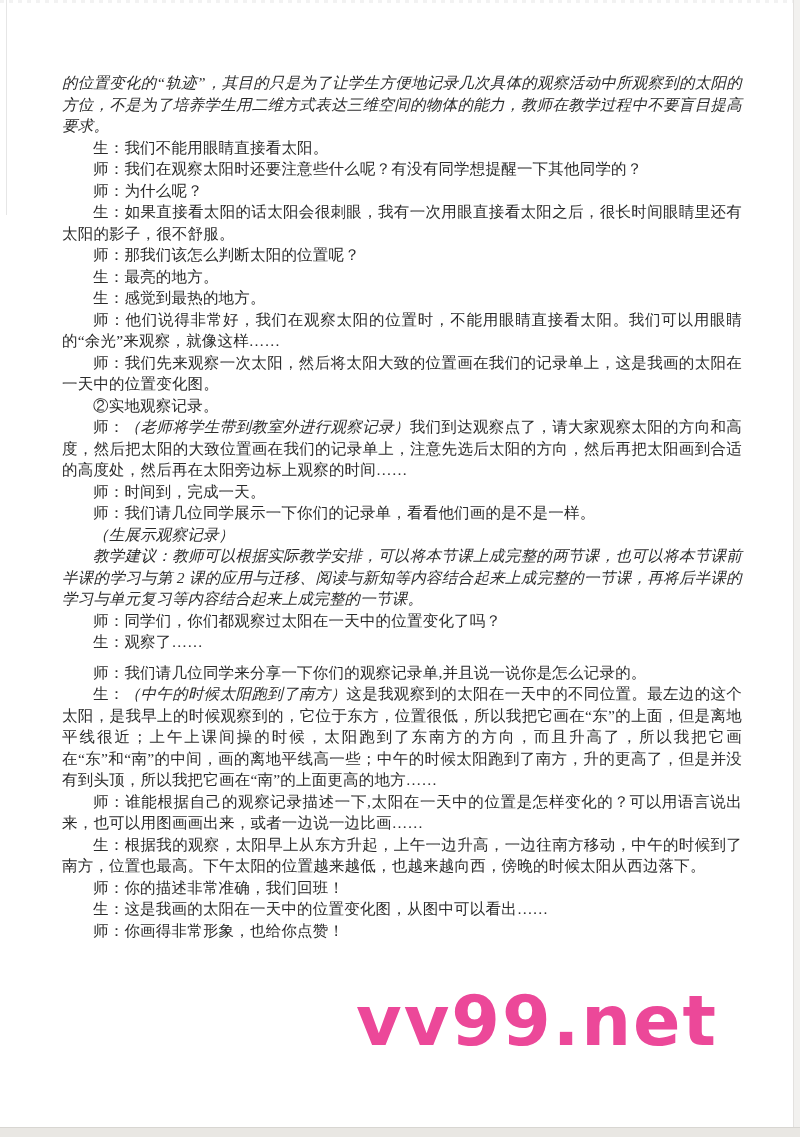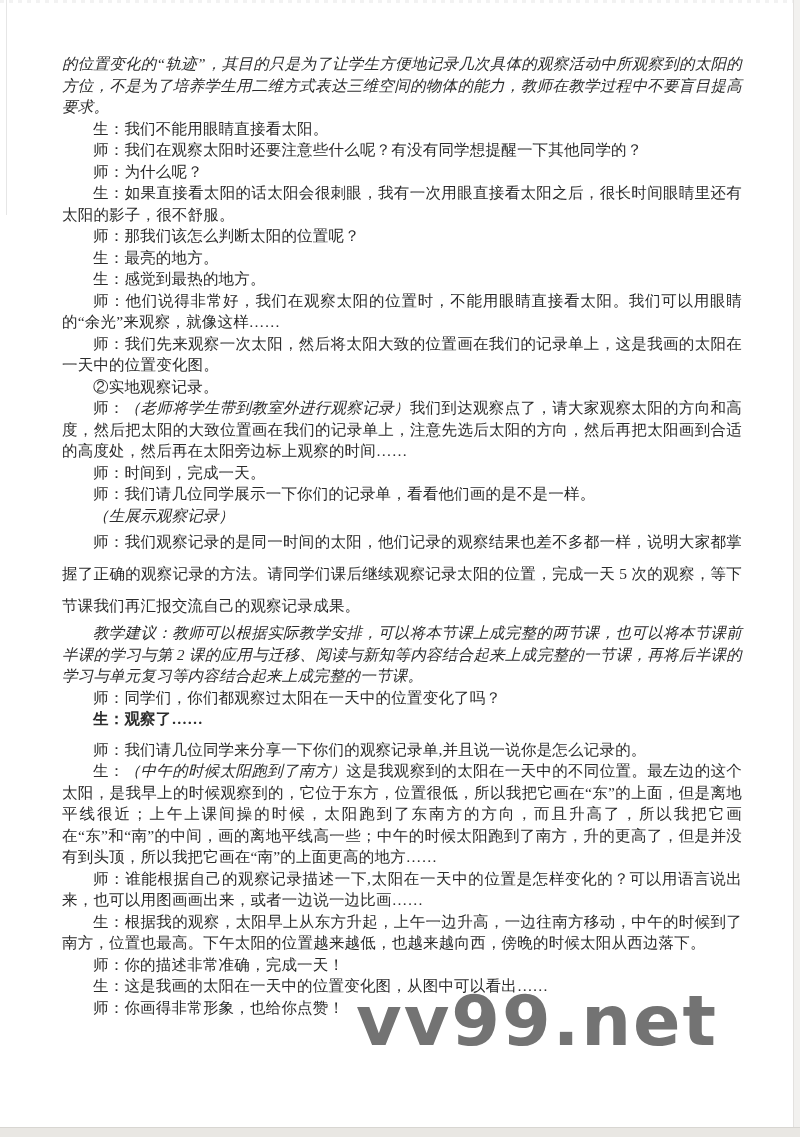--- a/index.html
+++ b/index.html
@@ -25,37 +25,37 @@
     background:#f2f1ef;border-left:1px solid #e3e1df;
   }
   .bottom-edge{
     position:absolute;bottom:0;left:0;width:800px;height:9px;
     background:#e9e7e3;border-top:1px solid #d8d6d2;
   }
   .watermark{
     position:absolute;left:356px;top:980px;
     font-family:"DejaVu Sans","Liberation Sans",sans-serif;
     font-size:70px;font-weight:700;letter-spacing:2px;
-    color:#737373;z-index:0;user-select:none;
+    color:#ec4899;z-index:0;user-select:none;
   }
   .content{
     position:relative;z-index:1;
-    padding:53px 58px 0 62px;
+    padding:72px 58px 0 62px;
   }
   p.para{
     margin:0;
     font-size:15.5px;
     line-height:21.5px;
     text-align:justify;
     word-break:break-all;
     letter-spacing:.2px;
   }
   p.para.indent{text-indent:2em;}
   p.para.wide{line-height:32px;}
-  p.para.gap-sm{margin-bottom:9px;font-weight:bold;}
+  p.para.gap-sm{margin-bottom:9px;}
   p.para.gap-md{}
   .run.kai{font-style:italic;}
   .run.kai-bold{font-style:italic;font-weight:normal;}
 </style>
 </head>
 <body>
 
 <div class="page">
   <div class="top-texture"></div>
   <div class="left-hairline"></div>
@@ -69,27 +69,26 @@
       <p class="para indent"><span class="run song">师：那我们该怎么判断太阳的位置呢？</span></p>
       <p class="para indent"><span class="run song">生：最亮的地方。</span></p>
       <p class="para indent"><span class="run song">生：感觉到最热的地方。</span></p>
       <p class="para indent"><span class="run song">师：他们说得非常好，我们在观察太阳的位置时，不能用眼睛直接看太阳。我们可以用眼睛的“余光”来观察，就像这样……</span></p>
       <p class="para indent"><span class="run song">师：我们先来观察一次太阳，然后将太阳大致的位置画在我们的记录单上，这是我画的太阳在一天中的位置变化图。</span></p>
       <p class="para indent"><span class="run song">②实地观察记录。</span></p>
       <p class="para indent"><span class="run song">师：</span><span class="run kai">（老师将学生带到教室外进行观察记录）</span><span class="run song">我们到达观察点了，请大家观察太阳的方向和高度，然后把太阳的大致位置画在我们的记录单上，注意先选后太阳的方向，然后再把太阳画到合适的高度处，然后再在太阳旁边标上观察的时间……</span></p>
       <p class="para indent"><span class="run song">师：时间到，完成一天。</span></p>
       <p class="para indent"><span class="run song">师：我们请几位同学展示一下你们的记录单，看看他们画的是不是一样。</span></p>
       <p class="para indent"><span class="run kai">（生展示观察记录）</span></p>
-      <p class="para indent wide"><span class="run song">师：我们观察记录的是同一时间的太阳，他们记录的观察结果也差不多都一样，说明大家都掌握了正确的观察记录的方法。请同学们课后继续观察记录太阳的位置，完成一天 5 次的观察，等下节课我们再汇报交流自己的观察记录成果。</span></p>
       <p class="para indent"><span class="run kai-bold">教学建议：</span><span class="run kai">教师可以根据实际教学安排，可以将本节课上成完整的两节课，也可以将本节课前半课的学习与第 2 课的应用与迁移、阅读与新知等内容结合起来上成完整的一节课，再将后半课的学习与单元复习等内容结合起来上成完整的一节课。</span></p>
       <p class="para indent"><span class="run song">师：同学们，你们都观察过太阳在一天中的位置变化了吗？</span></p>
       <p class="para indent gap-sm"><span class="run song">生：观察了……</span></p>
       <p class="para indent gap-md"><span class="run song">师：我们请几位同学来分享一下你们的观察记录单,并且说一说你是怎么记录的。</span></p>
       <p class="para indent"><span class="run song">生：</span><span class="run kai">（中午的时候太阳跑到了南方）</span><span class="run song">这是我观察到的太阳在一天中的不同位置。最左边的这个太阳，是我早上的时候观察到的，它位于东方，位置很低，所以我把它画在“东”的上面，但是离地平线很近；上午上课间操的时候，太阳跑到了东南方的方向，而且升高了，所以我把它画在“东”和“南”的中间，画的离地平线高一些；中午的时候太阳跑到了南方，升的更高了，但是并没有到头顶，所以我把它画在“南”的上面更高的地方……</span></p>
       <p class="para indent"><span class="run song">师：谁能根据自己的观察记录描述一下,太阳在一天中的位置是怎样变化的？可以用语言说出来，也可以用图画画出来，或者一边说一边比画……</span></p>
       <p class="para indent"><span class="run song">生：根据我的观察，太阳早上从东方升起，上午一边升高，一边往南方移动，中午的时候到了南方，位置也最高。下午太阳的位置越来越低，也越来越向西，傍晚的时候太阳从西边落下。</span></p>
-      <p class="para indent"><span class="run song">师：你的描述非常准确，完成一天！</span></p>
+      <p class="para indent"><span class="run song">师：你的描述非常准确，我们回班！</span></p>
       <p class="para indent"><span class="run song">生：这是我画的太阳在一天中的位置变化图，从图中可以看出……</span></p>
       <p class="para indent"><span class="run song">师：你画得非常形象，也给你点赞！</span></p>
     </div>
   <div class="right-edge"></div>
   <div class="bottom-edge"></div>
 </div>
 
 </body></html>

